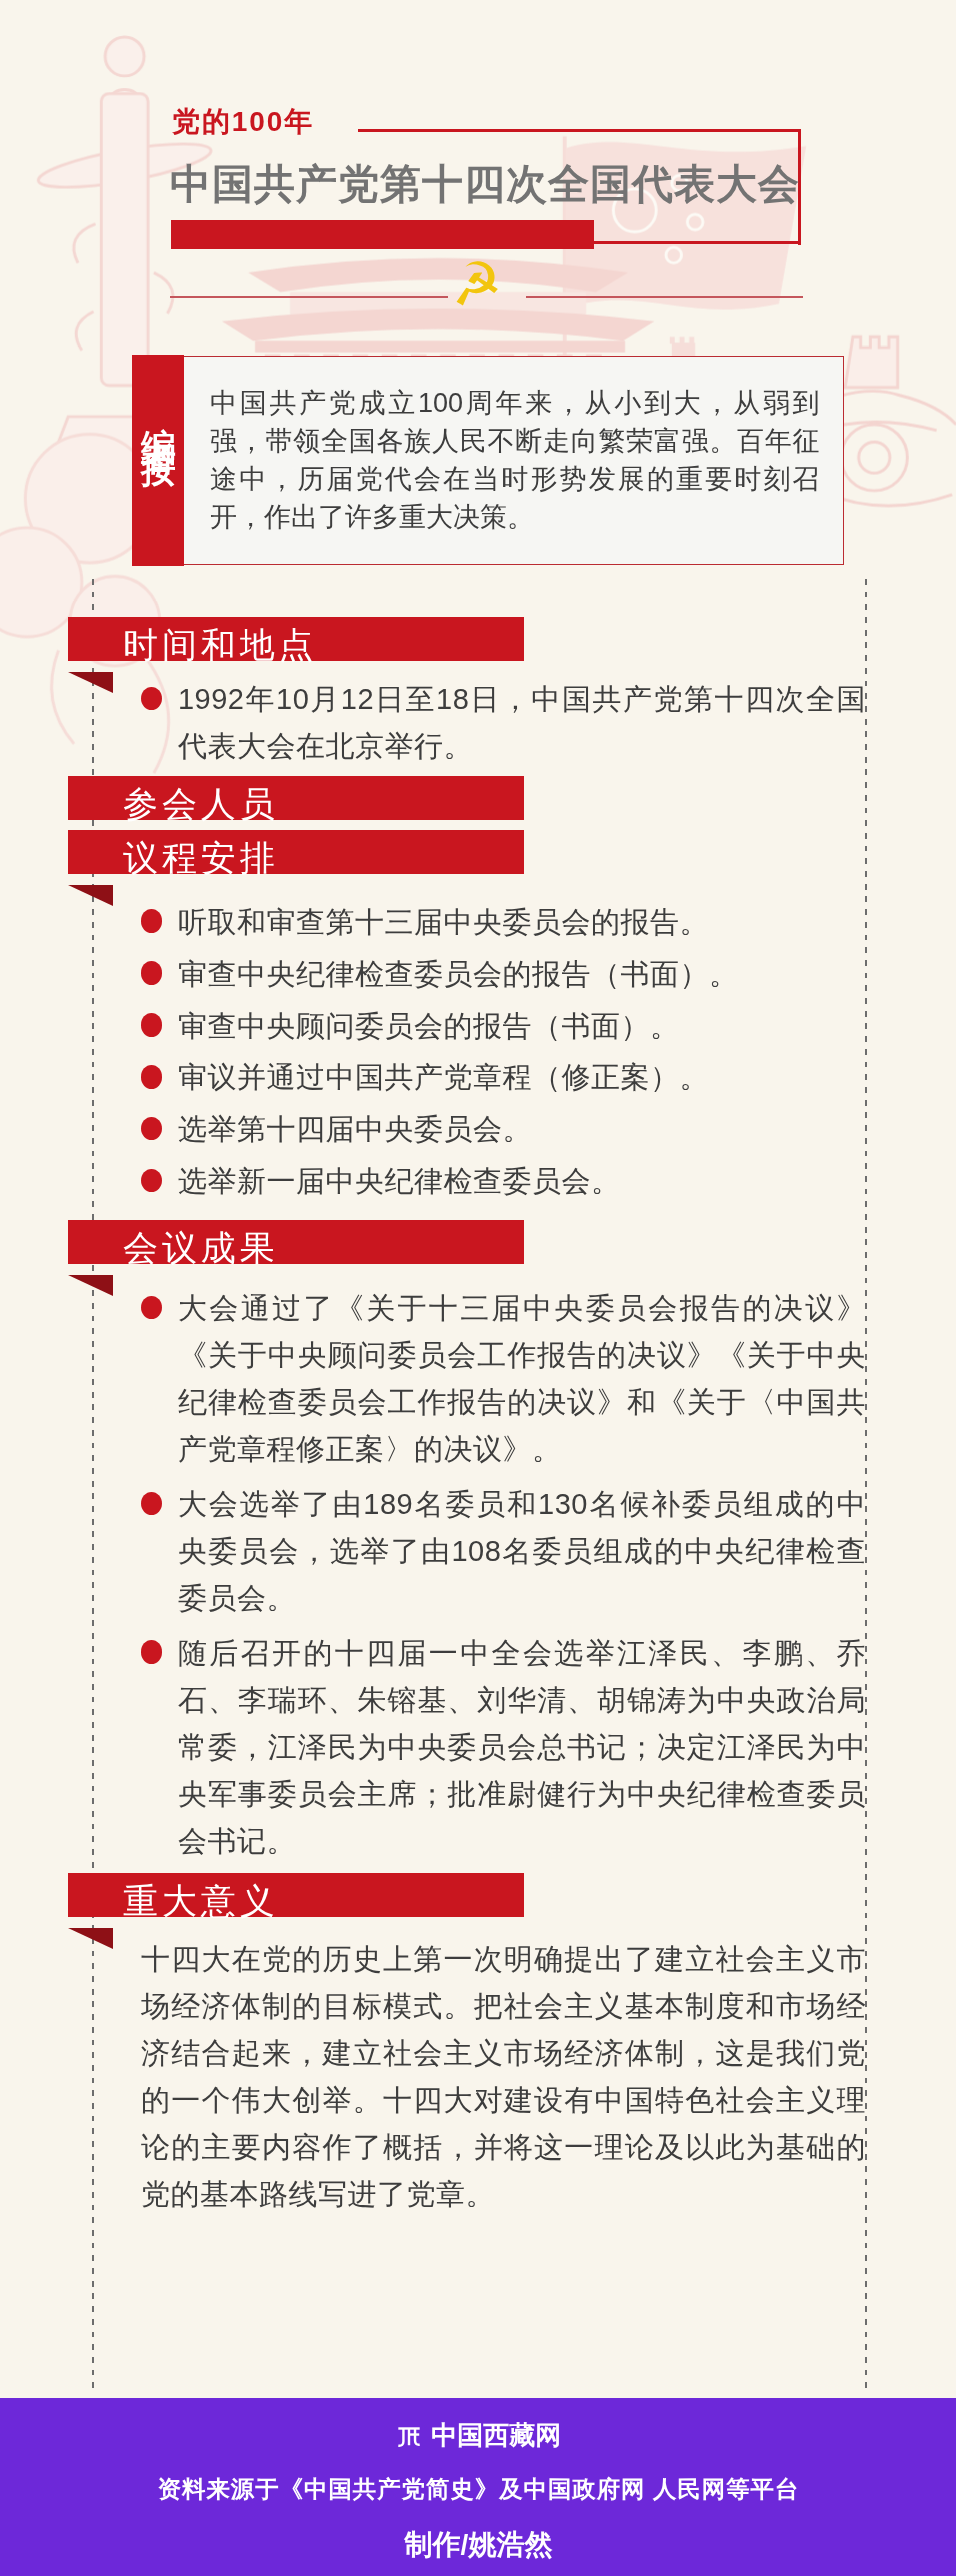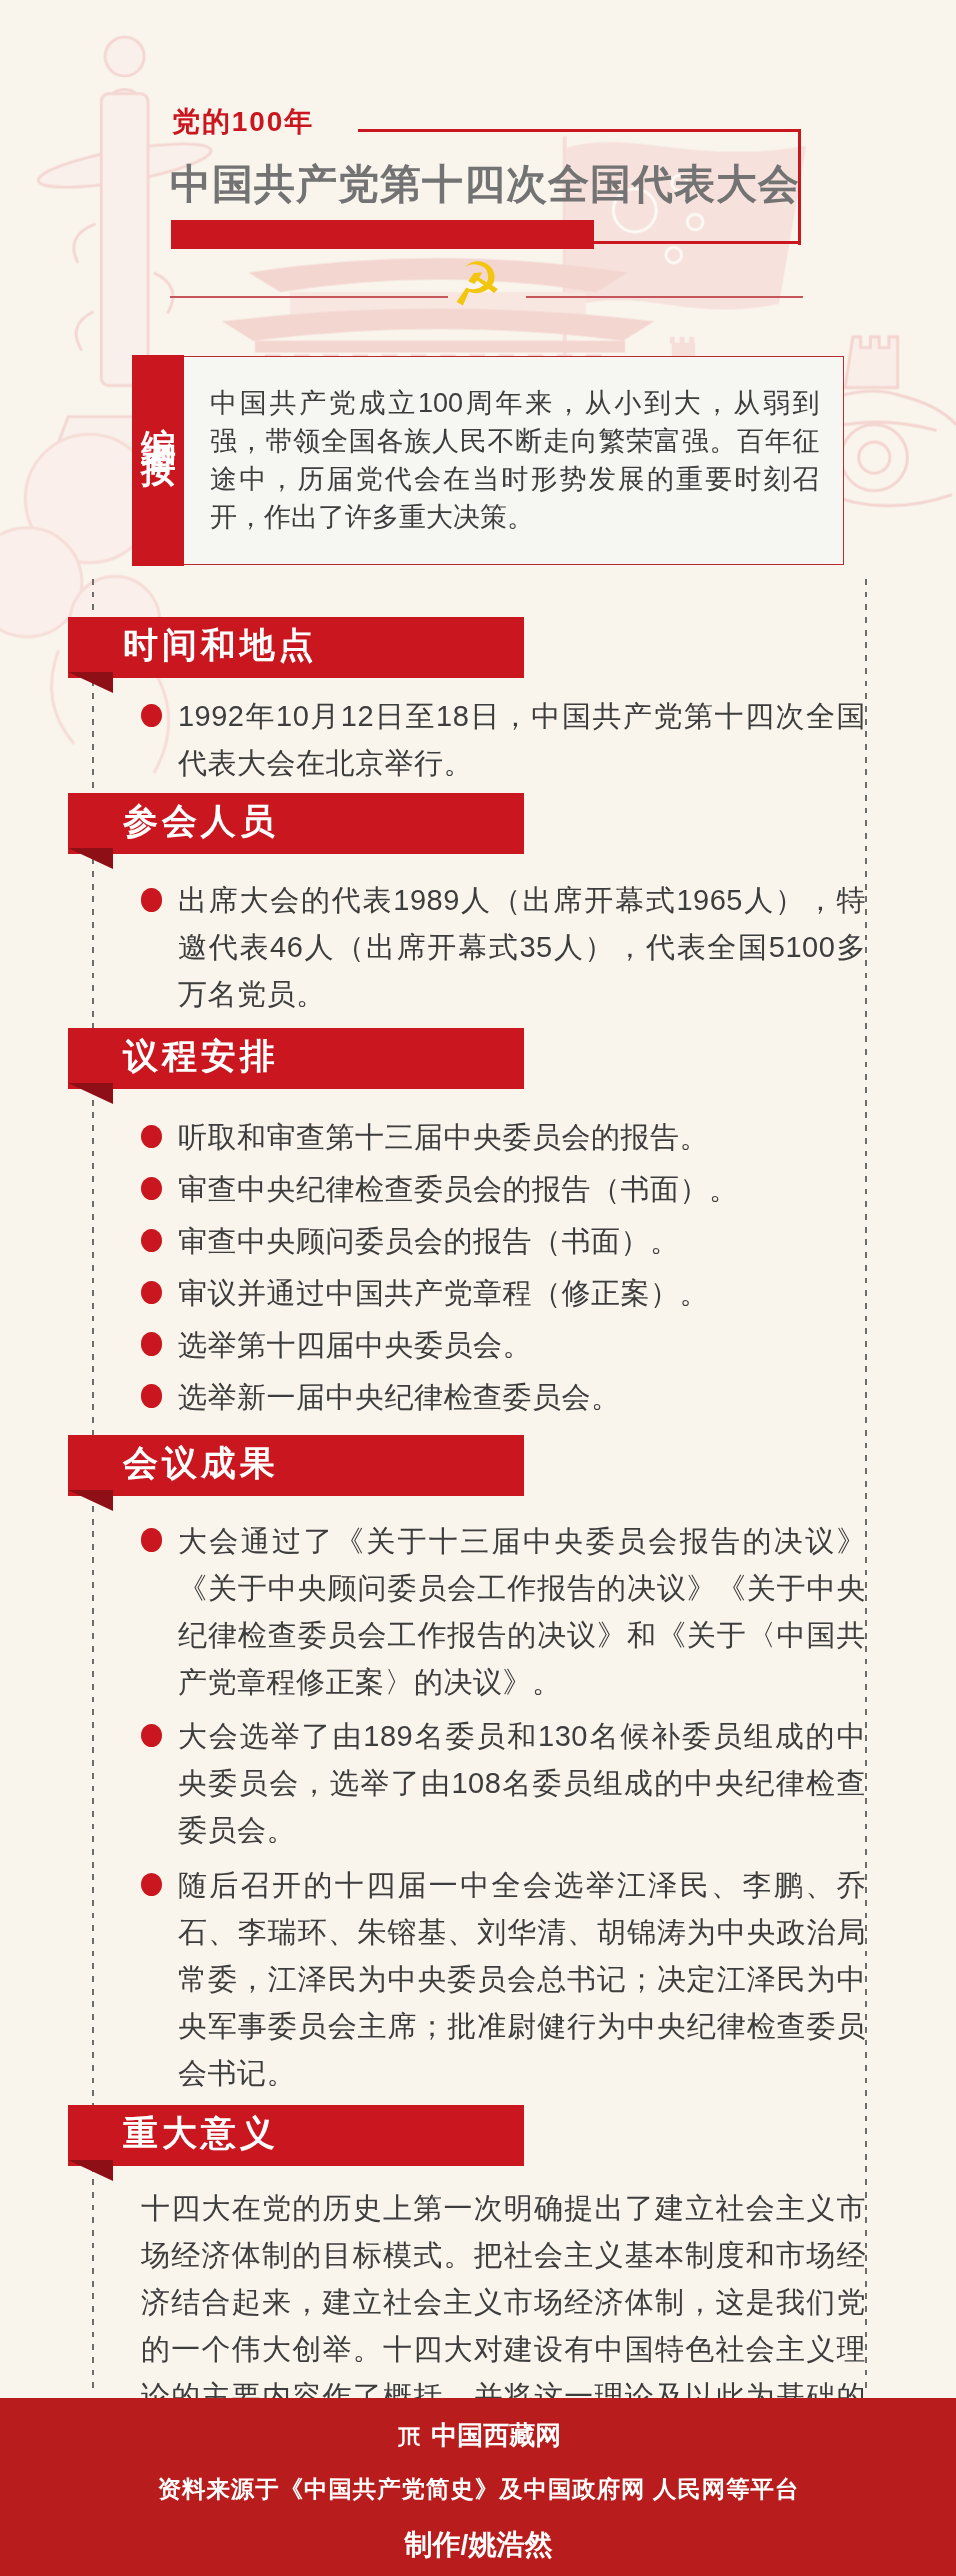--- a/index.html
+++ b/index.html
@@ -38,42 +38,42 @@
   .editor-strip{position:absolute;left:-1.9px;top:-1.9px;bottom:-1.9px;width:52px;background:#c9161f;text-align:center;}
   .editor-strip span{
     writing-mode:vertical-rl;text-orientation:upright;
     display:inline-block;margin-top:45px;color:#fff;font-size:35px;font-weight:bold;letter-spacing:11.7px;
   }
   .editor-body{margin:27px 23.4px 0 76px;font-size:27px;line-height:38px;text-align:justify;color:#3d3d3d;}
 
   
   main{position:absolute;left:0;top:604px;width:957px;z-index:1;}
   .ribbon{
-    position:relative;margin:0 0 0 68px;width:401px;height:61px;padding-left:55px;
-    background:#c9161f;color:#fff;font-size:35px;font-weight:bold;line-height:55px;letter-spacing:3.9px;
+    position:relative;margin:0 0 0 68px;width:401px;height:44px;padding-left:55px;
+    background:#c9161f;color:#fff;font-size:35px;font-weight:normal;line-height:55px;letter-spacing:3.9px;
   }
   .ribbon::after{
     content:"";position:absolute;left:0;top:55px;width:0;height:0;
     border-left:45px solid transparent;border-top:21.4px solid #8e1016;
   }
   .item{display:flex;margin:0 0 5.8px 141px;}
   .dot{flex:none;width:21.4px;height:23.4px;border-radius:50%;background:#c9161f;margin:10.7px 15.6px 0 0;}
   .btext{width:688px;margin:0;font-size:29px;line-height:47px;text-align:justify;letter-spacing:0.5px;color:#3d3d3d;}
   .para{margin:19.5px 0 0 141px;width:725px;font-size:29px;line-height:47px;text-align:justify;letter-spacing:0.5px;color:#3d3d3d;}
 
   .s1 .ribbon{margin-top:12.7px;} .s1 .items{margin-top:15.6px;}
   .s2 .ribbon{margin-top:1.9px;}  .s2 .items{margin-top:23.4px;}
   .s3 .ribbon{margin-top:9.7px;} .s3 .items{margin-top:25px;} .s3 .item{margin-bottom:4.9px;}
   .s4 .ribbon{margin-top:14.6px;} .s4 .items{margin-top:21.4px;} .s4 .item{margin-bottom:7.8px;}
   .s5 .ribbon{margin-top:1px;}
 
   
   footer{
     position:absolute;left:0;top:2398px;width:957px;height:178px;z-index:1;
-    background:#b91c1c;color:#fff;text-align:center;
+    background:#6d28d9;color:#fff;text-align:center;
   }
   .brand-line{margin-top:19.5px;display:flex;justify-content:center;align-items:center;gap:9.7px;font-size:26px;font-weight:bold;}
   .logo{display:inline-flex;width:26px;height:26px;}
   .source{margin-top:20.4px;font-size:23.4px;font-weight:bold;letter-spacing:1px;}
   .credit{margin-top:21.4px;font-size:28px;font-weight:bold;}
 </style>
 </head>
 <body>
 
 <div class="page">
@@ -180,26 +180,20 @@
       <div class="items">
         <div class="item">
           <span class="dot"></span>
           <p class="btext">1992年10月12日至18日，中国共产党第十四次全国代表大会在北京举行。</p>
         </div>
       </div>
     </section>
 
     <section class="s2">
       <h2 class="ribbon">参会人员</h2>
-      <div class="items">
-        <div class="item">
-          <span class="dot"></span>
-          <p class="btext">出席大会的代表1989人（出席开幕式1965人），特邀代表46人（出席开幕式35人），代表全国5100多万名党员。</p>
-        </div>
-      </div>
     </section>
 
     <section class="s3">
       <h2 class="ribbon">议程安排</h2>
       <div class="items">
         <div class="item">
           <span class="dot"></span>
           <p class="btext">听取和审查第十三届中央委员会的报告。</p>
         </div>
         <div class="item">

